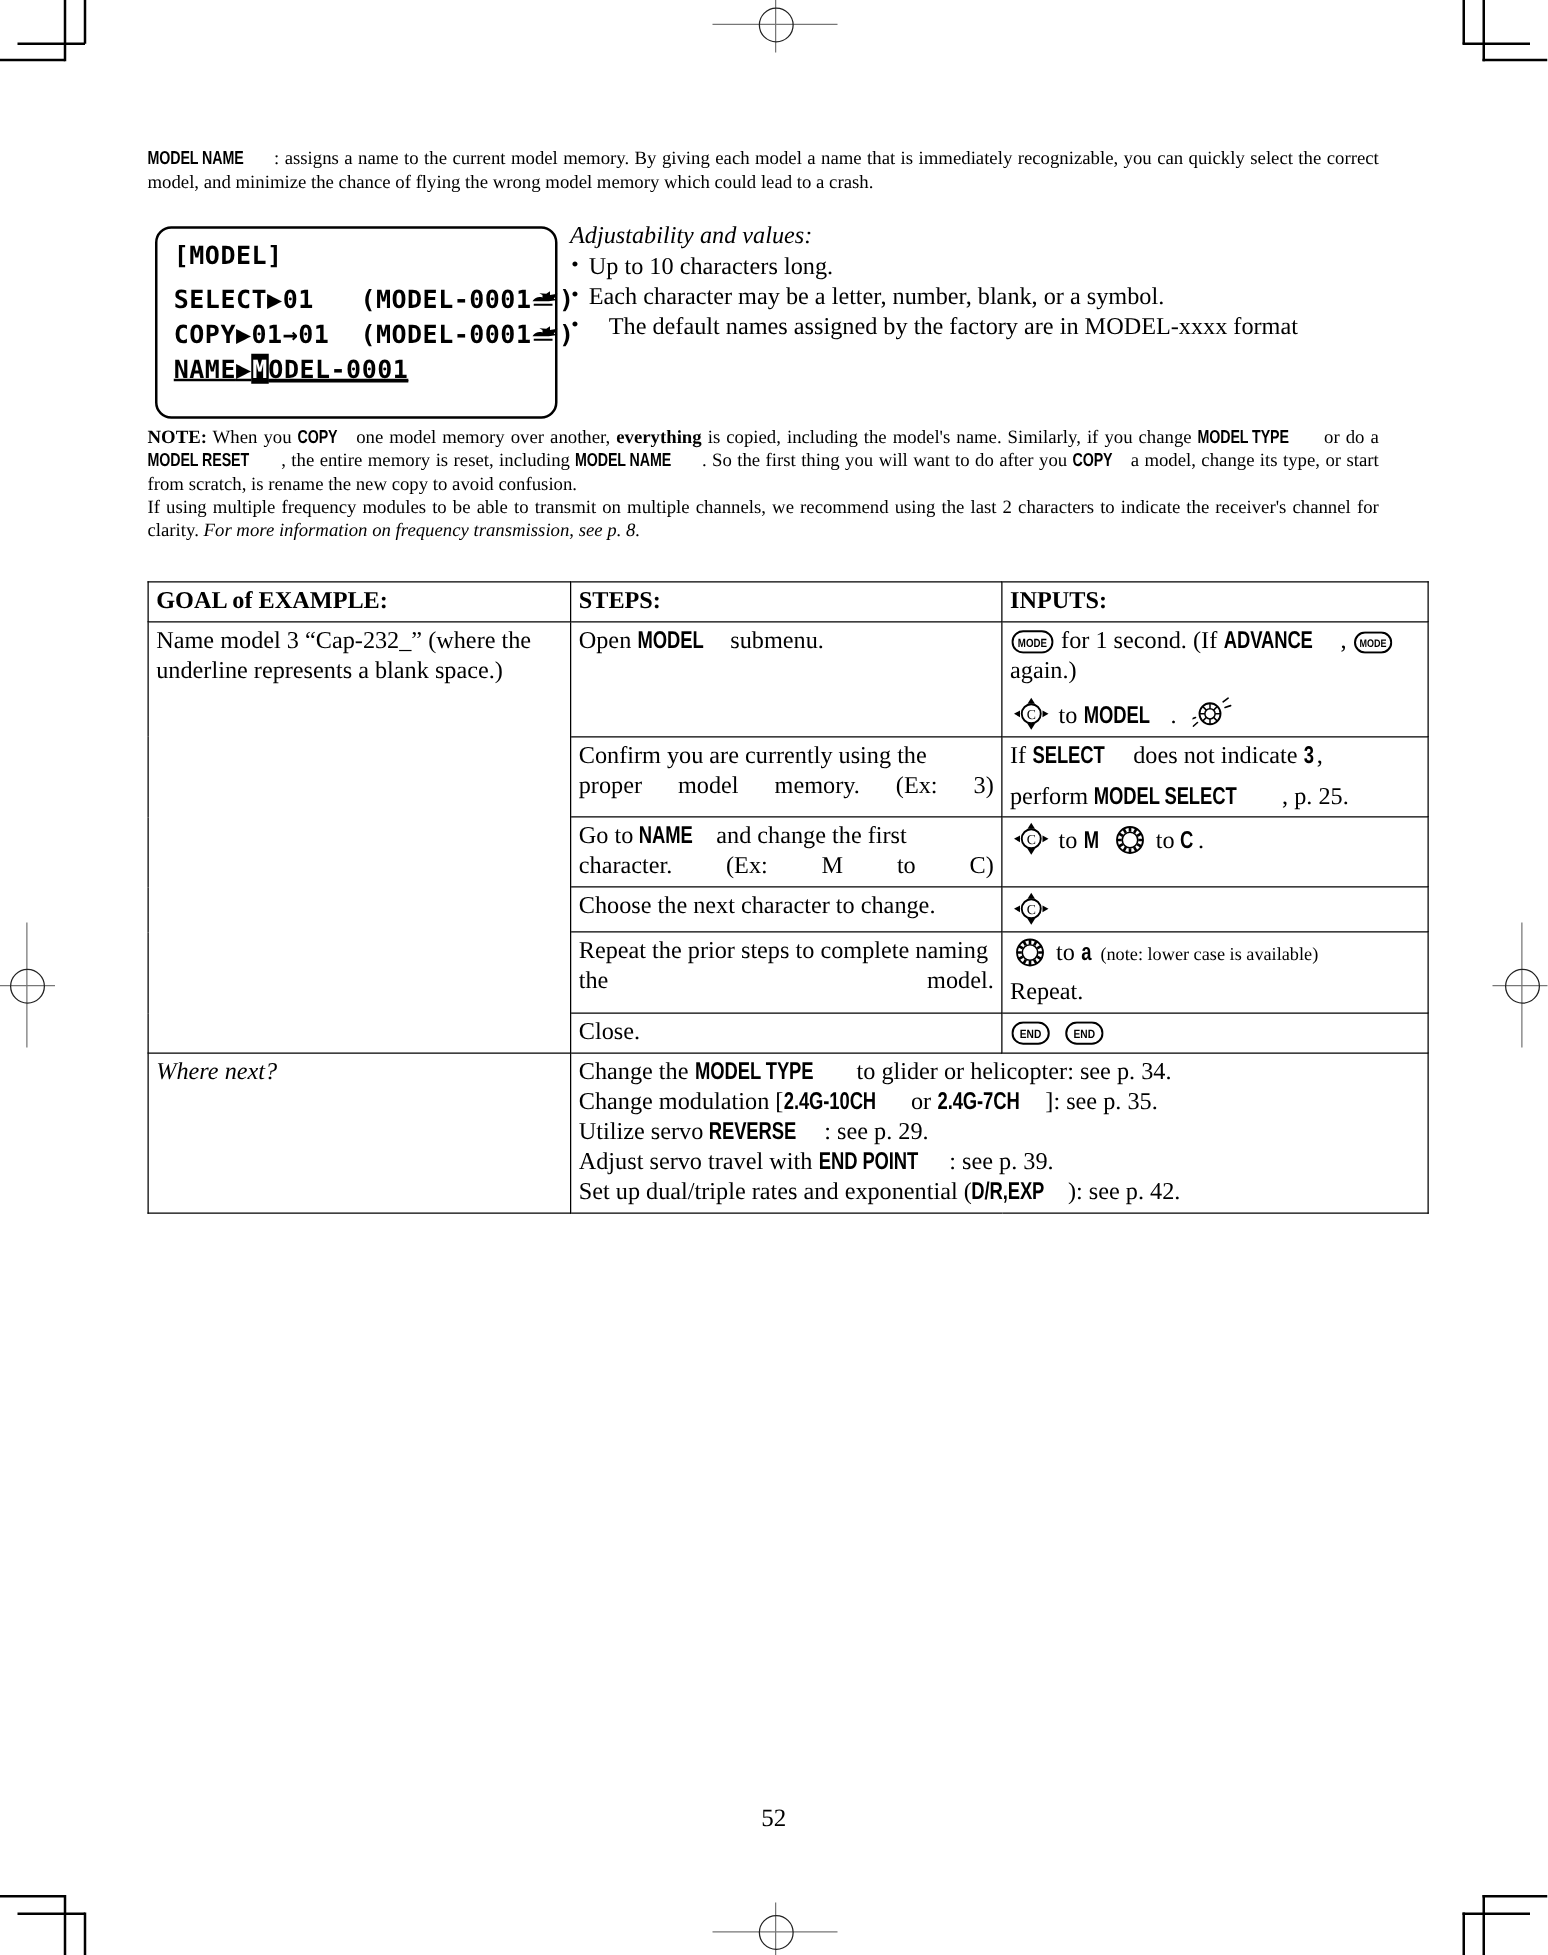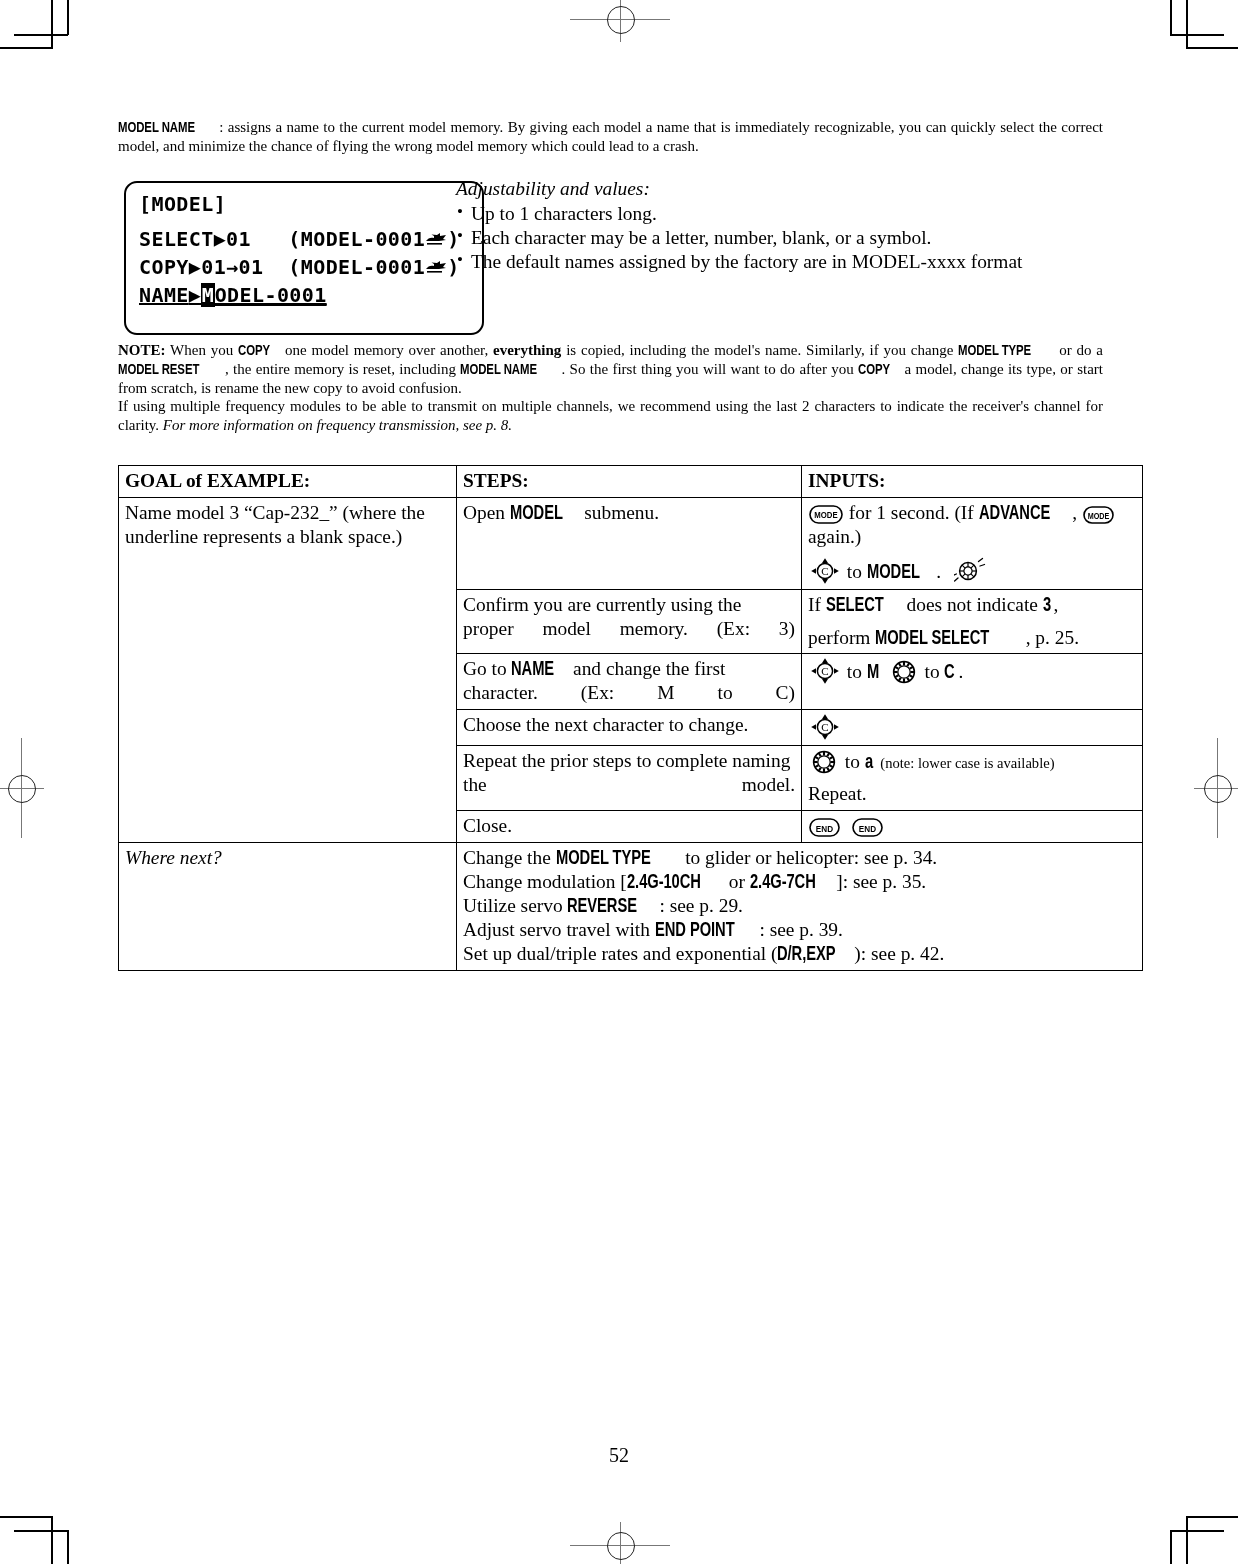--- a/index.html
+++ b/index.html
@@ -39,21 +39,20 @@
 
   .ital{font-style:italic;}
   .bld{font-weight:bold;}
 
   
   .lcd-row{position:relative;margin-top:26px;height:160px;}
   .lcd{
     position:absolute;left:6px;top:0;width:318px;height:150px;
     border:2.2px solid #000;border-radius:13px;background:#fff;
     font-family:"DejaVu Sans Mono", monospace;
-    padding-left:38px;
   }
   .lcd .ln{position:absolute;left:13px;white-space:pre;font-size:20px;letter-spacing:.4px;font-weight:600;}
   .lcd .l1{top:9px;}
   .lcd .l2{top:44px;}
   .lcd .l3{top:72px;}
   .lcd .l4{top:100px;text-decoration:underline;}
   .inv{background:#000;color:#fff;padding:0 .5px;}
   .und{text-decoration:underline;text-decoration-thickness:1.6px;text-underline-offset:2px;}
   .plane{display:inline-block;position:relative;width:22px;height:14px;vertical-align:-2px;}
   .plane svg{position:absolute;left:0;top:-2px;}
@@ -160,24 +159,24 @@
                 <path d="M1 9 C3 6,6 5,9 6 L9 4 L6.5 2.5 L12 3 L15 1 L15 4 L21 3 L18 7 L21 8 L14 9 Z" fill="#000"></path>
                 <path d="M2 11 L17 11 L17 12.6 L2 12.6 Z" fill="#000"></path>
               </svg></span><span>)</span></div>
 
       <div class="ln l4"><span>NAME</span><span>▶</span><span class="inv">M</span><span class="und">ODEL-0001</span></div>
     </div>
 
     <div class="adj">
       <div class="hd">Adjustability and values:</div>
       <ul>
-        <li>Up to 1 characters long.</li>
+        <li>Up to 10 characters long.</li>
         <li>Each character may be a letter, number, blank, or a symbol.</li>
         <li>
-          <span class="just" style="display:block;">The default names assigned by the factory are in MODEL-xxxx format</span>
+          <span class="just" style="display:block;margin-left:16px;">The default names assigned by the factory are in MODEL-xxxx format</span>
         </li>
       </ul>
     </div>
   </div>
 
   <p class="body note"><span class="bld">NOTE:</span><span> When you </span><span class="cw"><span class="cond">COPY</span></span><span> one model memory over another, </span><span class="bld">everything</span><span> is copied, including the model's name. Similarly, if you change </span><span class="cw"><span class="cond">MODEL TYPE</span></span><span> or do a </span><span class="cw"><span class="cond">MODEL RESET</span></span><span>, the entire memory is reset, including </span><span class="cw"><span class="cond">MODEL NAME</span></span><span>. So the first thing you will want to do after you </span><span class="cw"><span class="cond">COPY</span></span><span> a model, change its type, or start from scratch, is rename the new copy to avoid confusion.</span></p>
 
   <p class="body" style="text-align:justify;"><span>If using multiple frequency modules to be able to transmit on multiple channels, we recommend using the last 2 characters to indicate the receiver's channel for clarity. </span><span class="ital">For more information on frequency transmission, see p. 8.</span></p>
 
   <table class="tbl">

